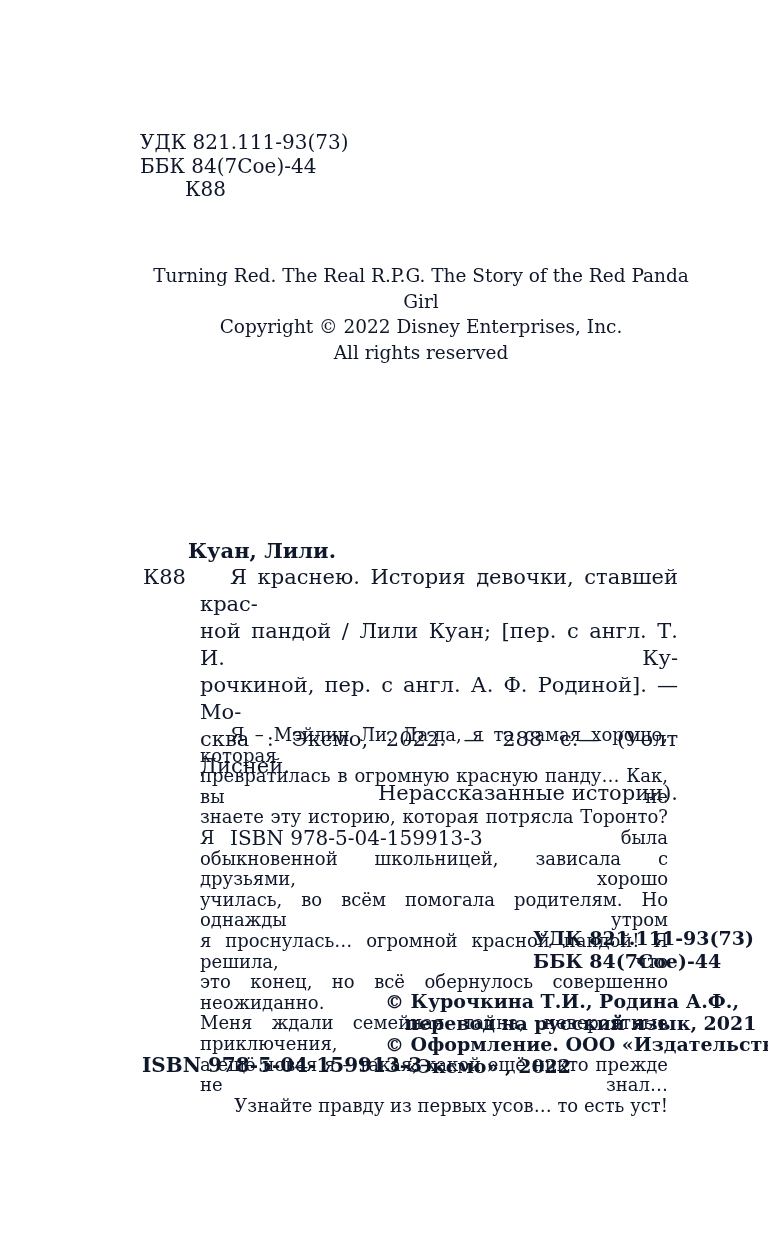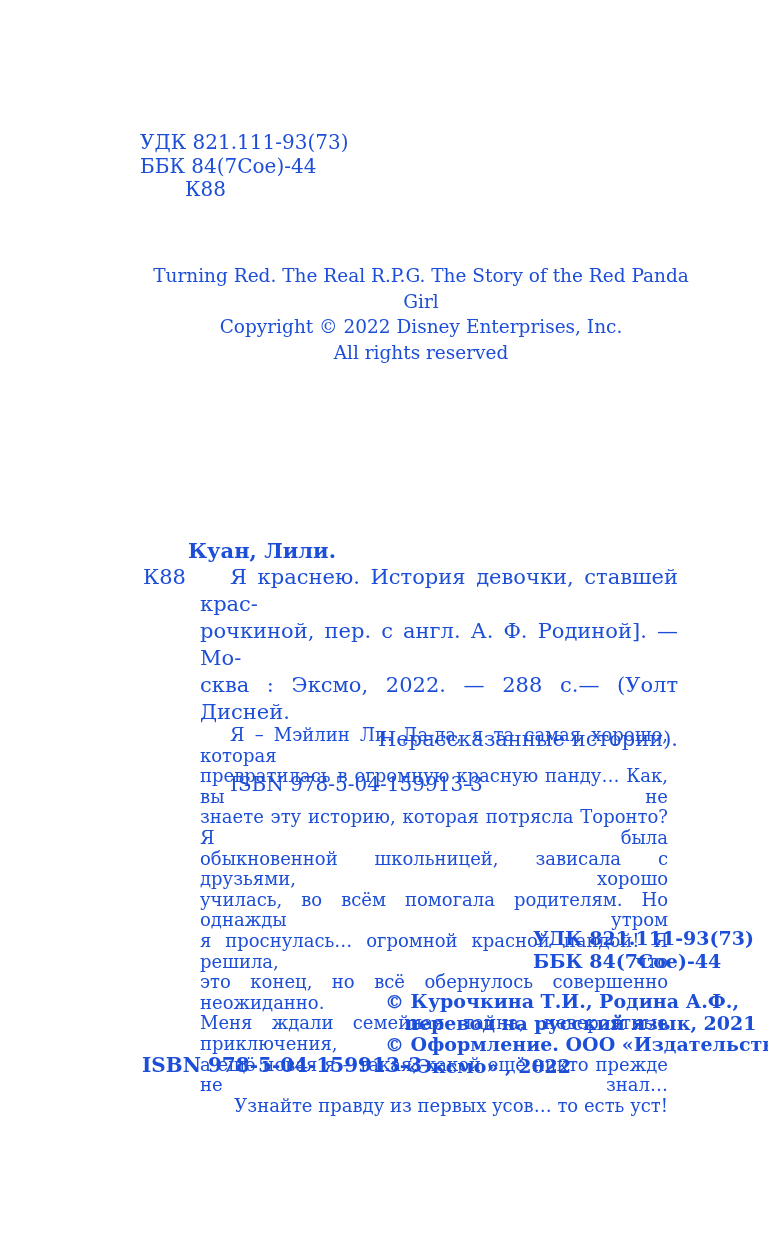--- a/index.html
+++ b/index.html
@@ -1,21 +1,21 @@
 <!DOCTYPE html>
 <html><head>
 <meta charset="utf-8">
 <style>
   html, body { margin: 0; padding: 0; background: #ffffff; }
   .page {
     position: relative;
     width: 768px;
     height: 1241px;
     background: #ffffff;
-    color: #1d4ed8;
+    color: #0f172a;
     font-family: "DejaVu Serif", "Liberation Serif", serif;
     overflow: hidden;
   }
   
   .top-codes {
     position: absolute;
     left: 140px;
     top: 131px;
     font-size: 20px;
     line-height: 23.5px;
@@ -123,20 +123,21 @@
     <div>Copyright © 2022 Disney Enterprises, Inc.</div>
     <div>All rights reserved</div>
   </div>
 
   <div class="catalog">
     <div class="author">Куан, Лили.</div>
     <div class="card-body">
       <span class="card-code">К88</span>
       <div class="card-par">
         <div class="jline indent1">Я краснею. История девочки, ставшей крас-</div>
+        <div class="jline">ной пандой / Лили Куан; [пер. с англ. Т. И. Ку-</div>
         <div class="jline">рочкиной, пер. с англ. А. Ф. Родиной]. — Мо-</div>
         <div class="jline">сква : Эксмо, 2022. — 288 с.— (Уолт Дисней.</div>
         <div class="lline">Нерассказанные истории).</div>
       </div>
     </div>
     <div class="card-isbn">ISBN 978-5-04-159913-3</div>
   </div>
 
   <div class="annotation">
     <div class="jline indent1">Я – Мэйлин Ли. Да-да, я та самая хорошо, которая</div>

